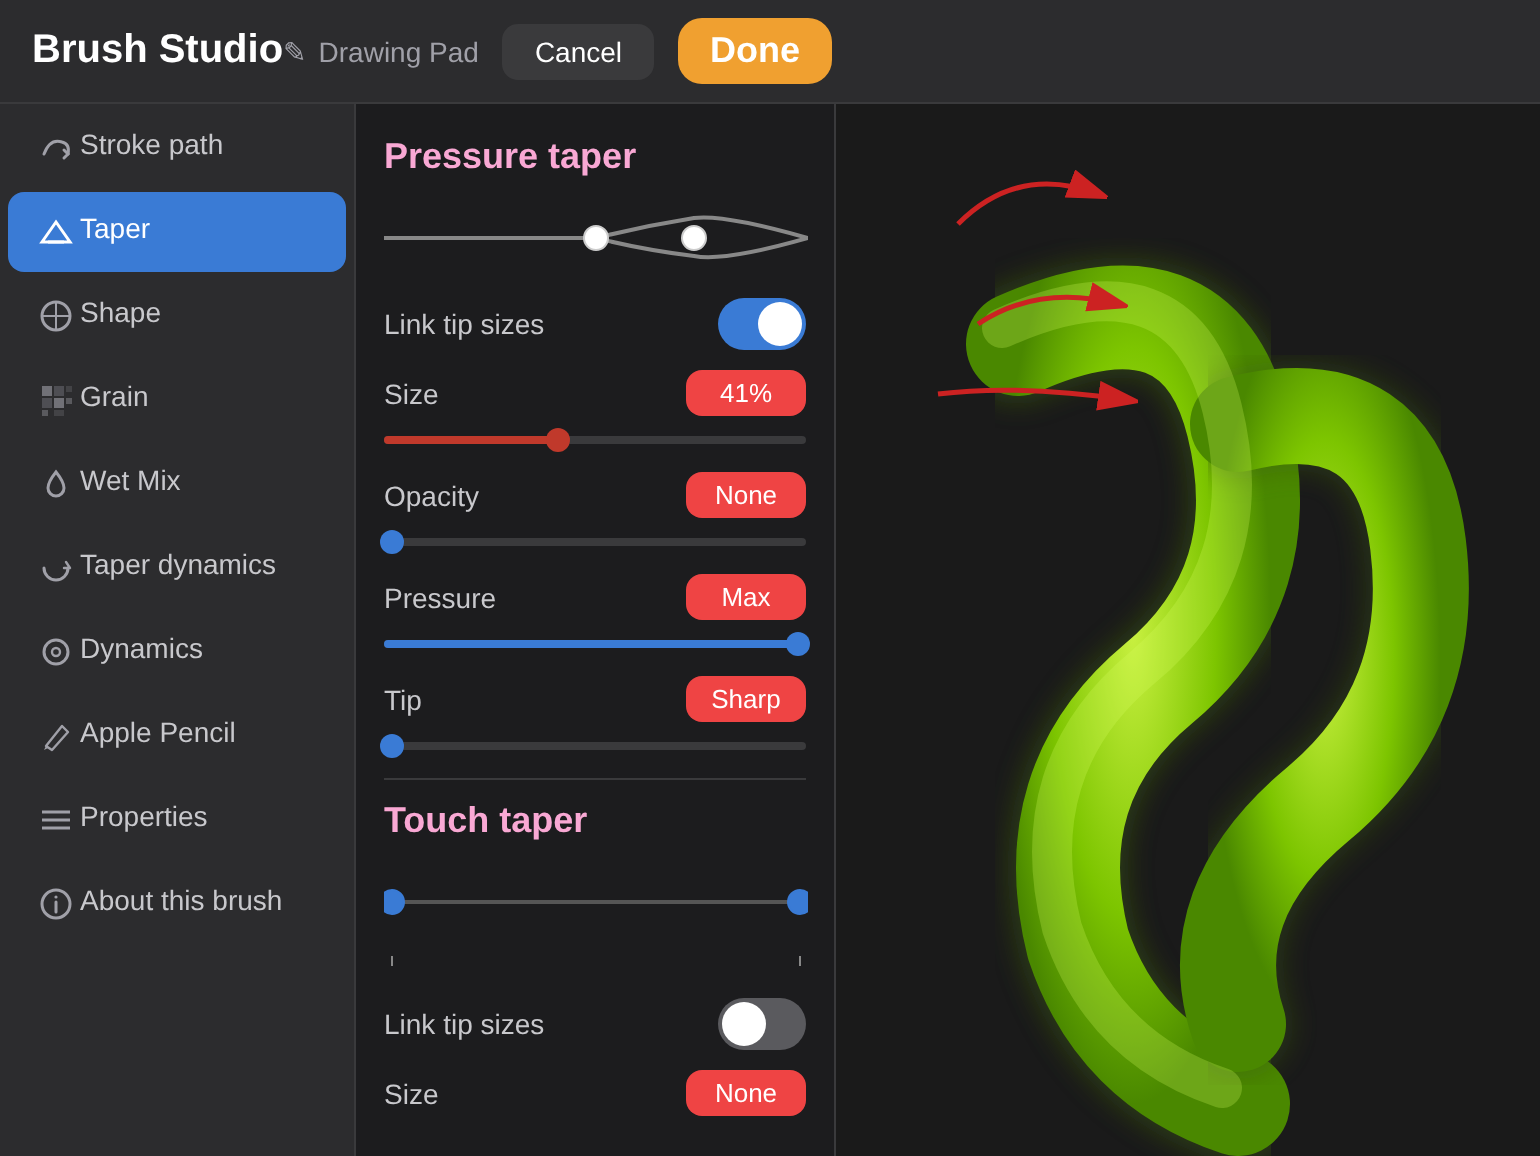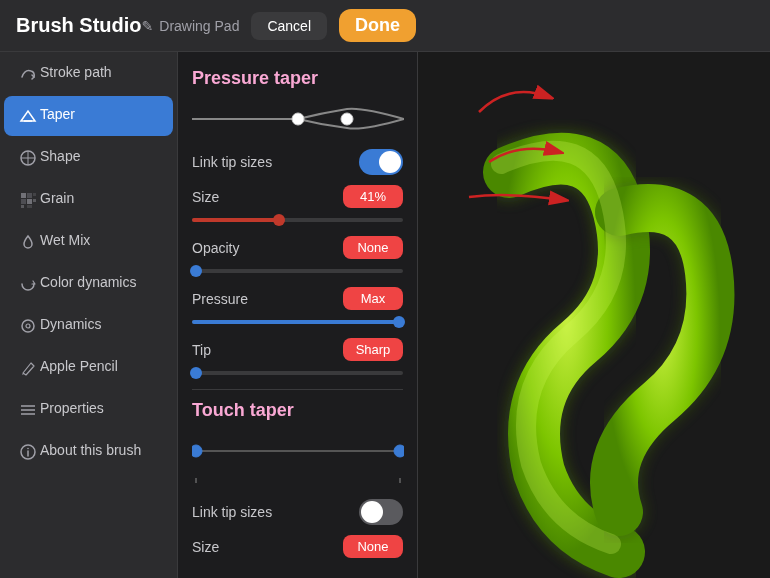--- a/index.html
+++ b/index.html
@@ -315,21 +315,21 @@
       <span class="sidebar-item-label">Wet Mix</span>
     </div>
 
     <div class="sidebar-item">
       <span class="sidebar-item-icon">
         <svg width="18" height="18" viewBox="0 0 18 18" fill="none">
           <path d="M9 9 m-6 0 a6 6 0 1 0 12 0" stroke="#a0a0a8" stroke-width="1.5" fill="none" stroke-linecap="round"></path>
           <path d="M14 6 L16 9 L13 9" stroke="#a0a0a8" stroke-width="1.2" fill="none" stroke-linecap="round" stroke-linejoin="round"></path>
         </svg>
       </span>
-      <span class="sidebar-item-label">Color dynamics</span>
+      <span class="sidebar-item-label">Taper dynamics</span>
     </div>
 
     <div class="sidebar-item">
       <span class="sidebar-item-icon">
         <svg width="18" height="18" viewBox="0 0 18 18" fill="none">
           <circle cx="9" cy="9" r="6" stroke="#a0a0a8" stroke-width="1.5"></circle>
           <circle cx="9" cy="9" r="2" stroke="#a0a0a8" stroke-width="1.2"></circle>
         </svg>
       </span>
       <span class="sidebar-item-label">Dynamics</span>

